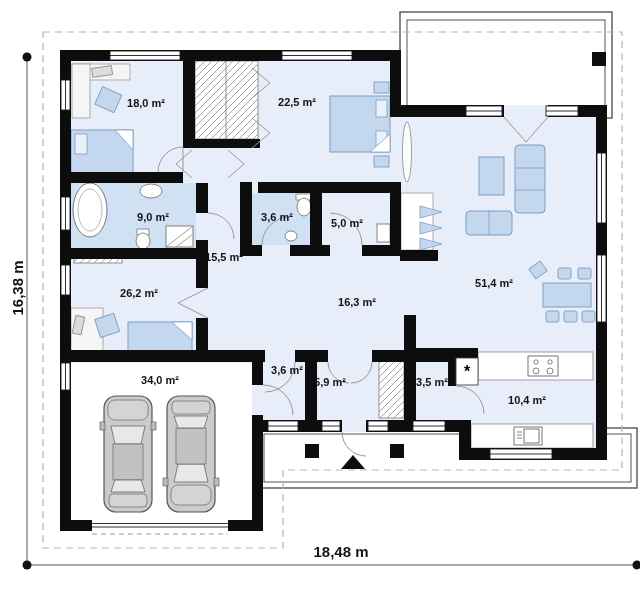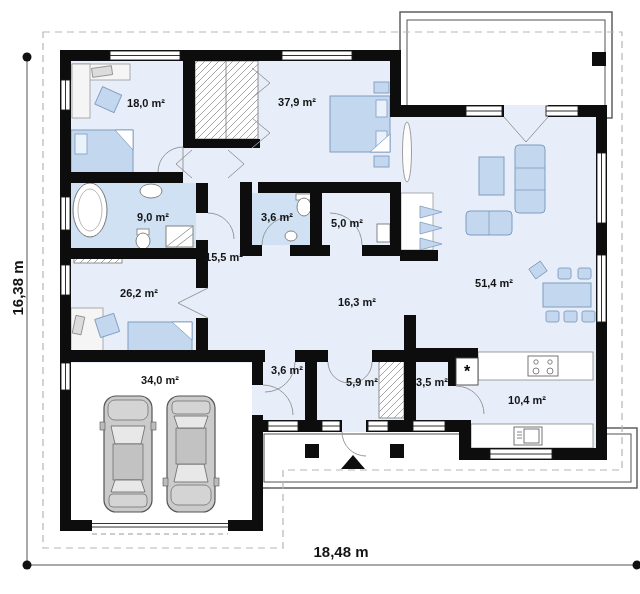--- a/index.html
+++ b/index.html
@@ -278,31 +278,31 @@
   <g>
     <line x1="27" y1="57" x2="27" y2="565" stroke="#555" stroke-width="1"></line>
     <line x1="27" y1="565" x2="637" y2="565" stroke="#555" stroke-width="1"></line>
     <circle cx="27" cy="57" r="4.5" fill="#111"></circle>
     <circle cx="27" cy="565" r="4.5" fill="#111"></circle>
     <circle cx="637" cy="565" r="4.5" fill="#111"></circle>
   </g>
 </svg>
 
 <div class="area" style="left:146px;top:103px">18,0 m²</div>
-<div class="area" style="left:297px;top:102px">37,9 m²</div>
+<div class="area" style="left:297px;top:102px">22,5 m²</div>
 <div class="area" style="left:153px;top:217px">9,0 m²</div>
 <div class="area" style="left:277px;top:217px">3,6 m²</div>
 <div class="area" style="left:347px;top:223px">5,0 m²</div>
 <div class="area" style="left:224px;top:257px">15,5 m²</div>
 <div class="area" style="left:139px;top:293px">26,2 m²</div>
 <div class="area" style="left:357px;top:302px">16,3 m²</div>
 <div class="area" style="left:494px;top:283px">51,4 m²</div>
 <div class="area" style="left:160px;top:380px">34,0 m²</div>
 <div class="area" style="left:287px;top:370px">3,6 m²</div>
-<div class="area" style="left:362px;top:382px">5,9 m²</div>
+<div class="area" style="left:330px;top:382px">5,9 m²</div>
 <div class="area" style="left:432px;top:382px">3,5 m²</div>
 <div class="area" style="left:527px;top:400px">10,4 m²</div>
 
 <div class="star" style="left:467px;top:372px">*</div>
 
 <div class="dim dim-left" style="left:17px;top:288px">16,38 m</div>
 <div class="dim" style="left:341px;top:551px">18,48 m</div>
 
 </div>
 

